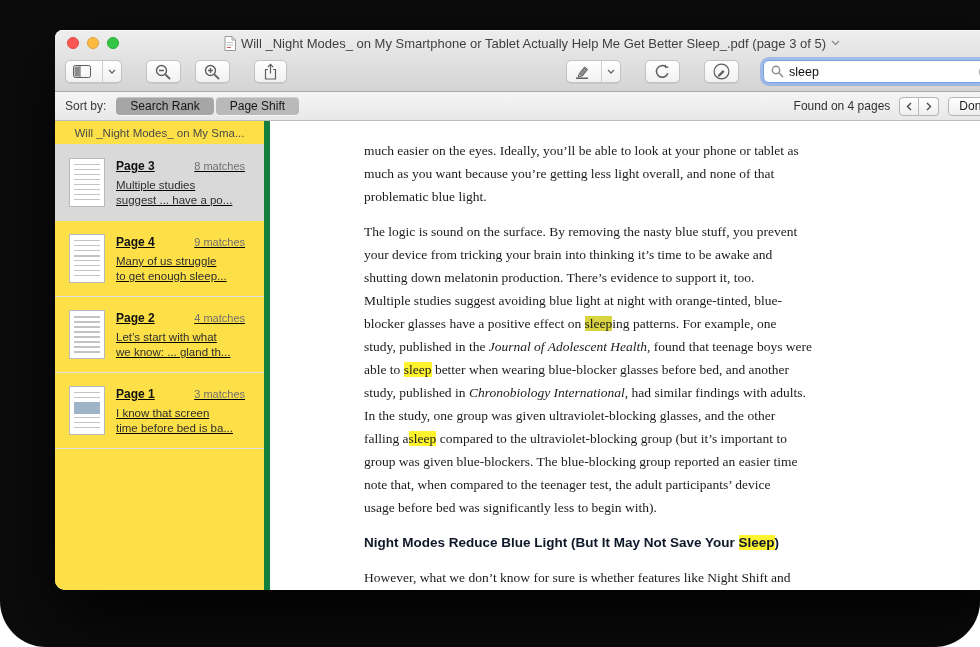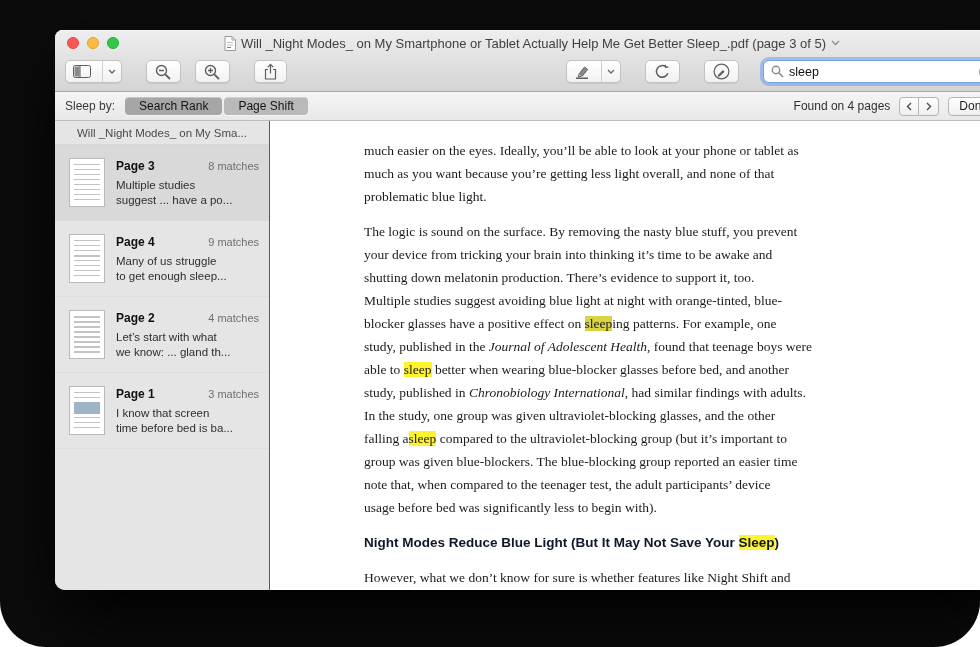--- a/index.html
+++ b/index.html
@@ -40,23 +40,23 @@
   .findright{margin-left:auto;display:flex;align-items:center;gap:9px;}
   .foundtext{color:#303030;}
   .stepper{display:flex;}
   .stepbtn{width:20px;height:19px;box-sizing:border-box;border:1px solid #b5b5b5;background:linear-gradient(#fff,#efefef);color:#4c4c4c;font-size:11px;display:flex;align-items:center;justify-content:center;}
   .stepbtn.prev{border-radius:4px 0 0 4px;}
   .stepbtn.next{border-radius:0 4px 4px 0;border-left:none;}
   .donebtn{height:19px;box-sizing:border-box;padding:0 10px;border:1px solid #b5b5b5;border-radius:4px;background:linear-gradient(#fff,#efefef);font-size:12px;color:#1c1c1c;display:flex;align-items:center;}
 
   
   .content{display:flex;height:474px;}
-  .sidebar{width:215px;flex:none;background:#e5e5e5;border-right:1px solid #15803d;box-sizing:border-box;overflow:hidden;}
+  .sidebar{width:215px;flex:none;background:#fde047;border-right:6px solid #15803d;box-sizing:border-box;overflow:hidden;}
   .sb-header{padding:6px 10px 5px;font-size:11.5px;color:#4a4a4a;text-align:center;white-space:nowrap;overflow:hidden;border-bottom:1px solid #d6d6d6;}
-  .result{display:flex;gap:11px;padding:13px 10px 12px 14px;border-bottom:1px solid #dedede;cursor:default;}
+  .result{display:flex;gap:11px;padding:13px 19px 12px 14px;border-bottom:1px solid #dedede;cursor:default;text-decoration:underline;}
   .result.sel{background:#d9d9d9;border-bottom-color:#d9d9d9;}
   .thumb{width:36px;height:49px;flex:none;background:#fff;border:1px solid #b9b9b9;position:relative;box-sizing:border-box;}
   .thumb .tlines{position:absolute;left:4px;right:4px;top:5px;bottom:5px;background:repeating-linear-gradient(#c3c3c3 0 1.5px,transparent 1.5px 5px);}
   .thumb .timg{position:absolute;left:4px;right:4px;top:15px;height:12px;background:#9fb4c6;}
   .meta{flex:1;min-width:0;padding-top:1px;}
   .metarow{display:flex;justify-content:space-between;align-items:baseline;}
   .pagelabel{font-weight:bold;font-size:12px;color:#101010;}
   .matchcount{font-size:11px;color:#6f6f6f;}
   .snippet{margin-top:5px;font-size:11.5px;color:#2e2e2e;line-height:15px;}
   .snippet div{white-space:nowrap;overflow:hidden;}
@@ -182,21 +182,21 @@
               <circle cx="5" cy="5" r="3.7" fill="none" stroke="#8a8a8a" stroke-width="1.4"></circle>
               <line x1="7.8" y1="7.8" x2="12" y2="12" stroke="#8a8a8a" stroke-width="1.6"></line>
             </svg>
           <input type="text" value="sleep" style="">
           <span class="clearbtn">✕</span>
         </div>
       </div>
     </div>
 
     <div class="findbar">
-      <span class="sortby">Sleep by:</span>
+      <span class="sortby">Sort by:</span>
       <div class="scope">
         <span class="scopebtn sel">Search Rank</span>
         <span class="scopebtn">Page Shift</span>
       </div>
       <div class="findright">
         <span class="foundtext">Found on 4 pages</span>
         <div class="stepper">
           <span class="stepbtn prev">
             <svg width="6" height="9" viewBox="0 0 6 9">
                 <path d="M5 1L1.5 4.5 5 8" fill="none" stroke="#4c4c4c" stroke-width="1.4"></path>

